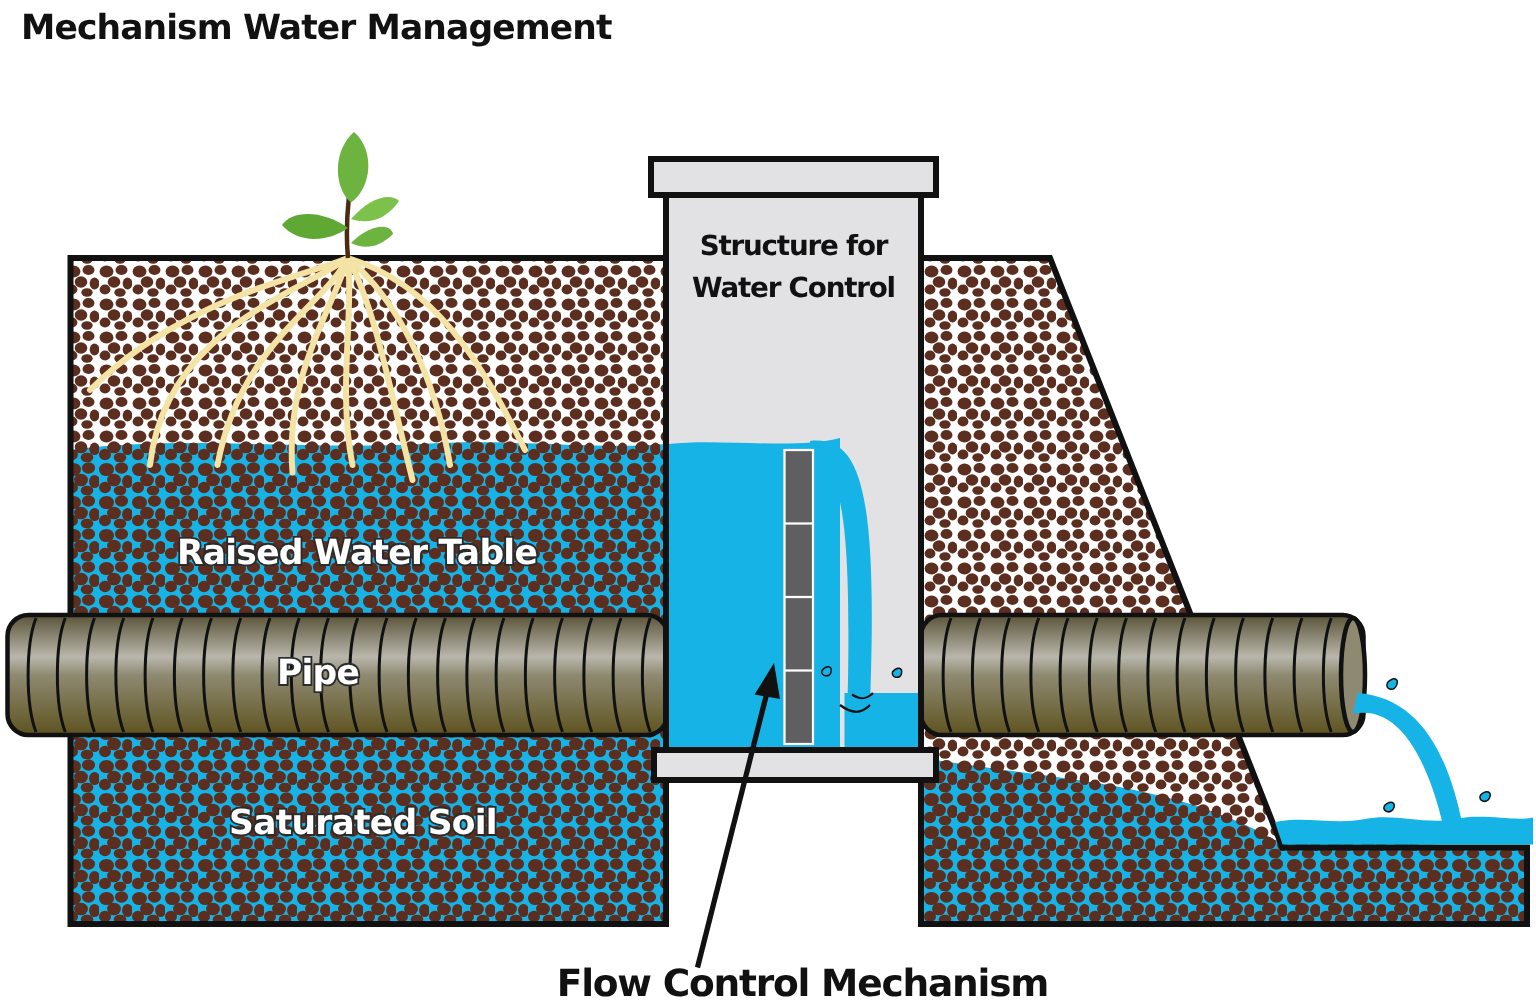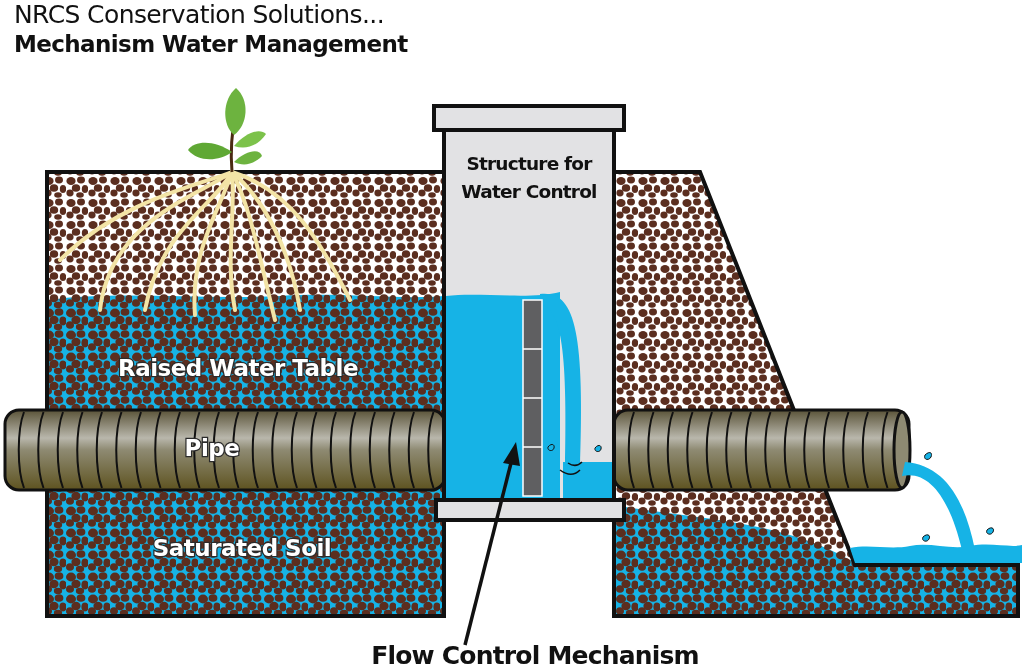--- a/index.html
+++ b/index.html
@@ -8,21 +8,20 @@
   .title-line1 { font-family:"DejaVu Sans", sans-serif; font-size:25px; font-weight:400; color:#111; letter-spacing:-0.6px; display:block; }
   .title-line2 { font-family:"DejaVu Sans", sans-serif; font-size:23px; font-weight:700; color:#111; letter-spacing:-0.6px; display:block; margin-top:6px; }
   svg#scene { position:absolute; left:0; top:0; }
   .lbl-white { font-family:"DejaVu Sans", sans-serif; font-weight:700; fill:#ffffff; paint-order:stroke; stroke:#2b2b2b; stroke-width:2.5px; letter-spacing:-0.5px; }
   .lbl-black { font-family:"DejaVu Sans", sans-serif; font-weight:700; fill:#111111; letter-spacing:-0.8px; }
 </style>
 </head>
 <body>
 
 <div class="title-block">
-  <span class="title-line1">NRCS Conservation Solutions...</span>
   <span class="title-line2">Mechanism Water Management</span>
 </div>
 
 <svg id="scene" width="1024" height="668" viewBox="0 0 1024 668">
   <defs>
     <pattern id="soilDry" width="22" height="22" patternUnits="userSpaceOnUse">
       <rect width="22" height="22" fill="#ffffff"></rect>
       <ellipse cx="5" cy="5" rx="4.6" ry="4" fill="#5b2e1f"></ellipse>
       <ellipse cx="15" cy="4" rx="4" ry="3.4" fill="#5b2e1f"></ellipse>
       <ellipse cx="10" cy="12" rx="4.2" ry="3.8" fill="#5b2e1f"></ellipse>

